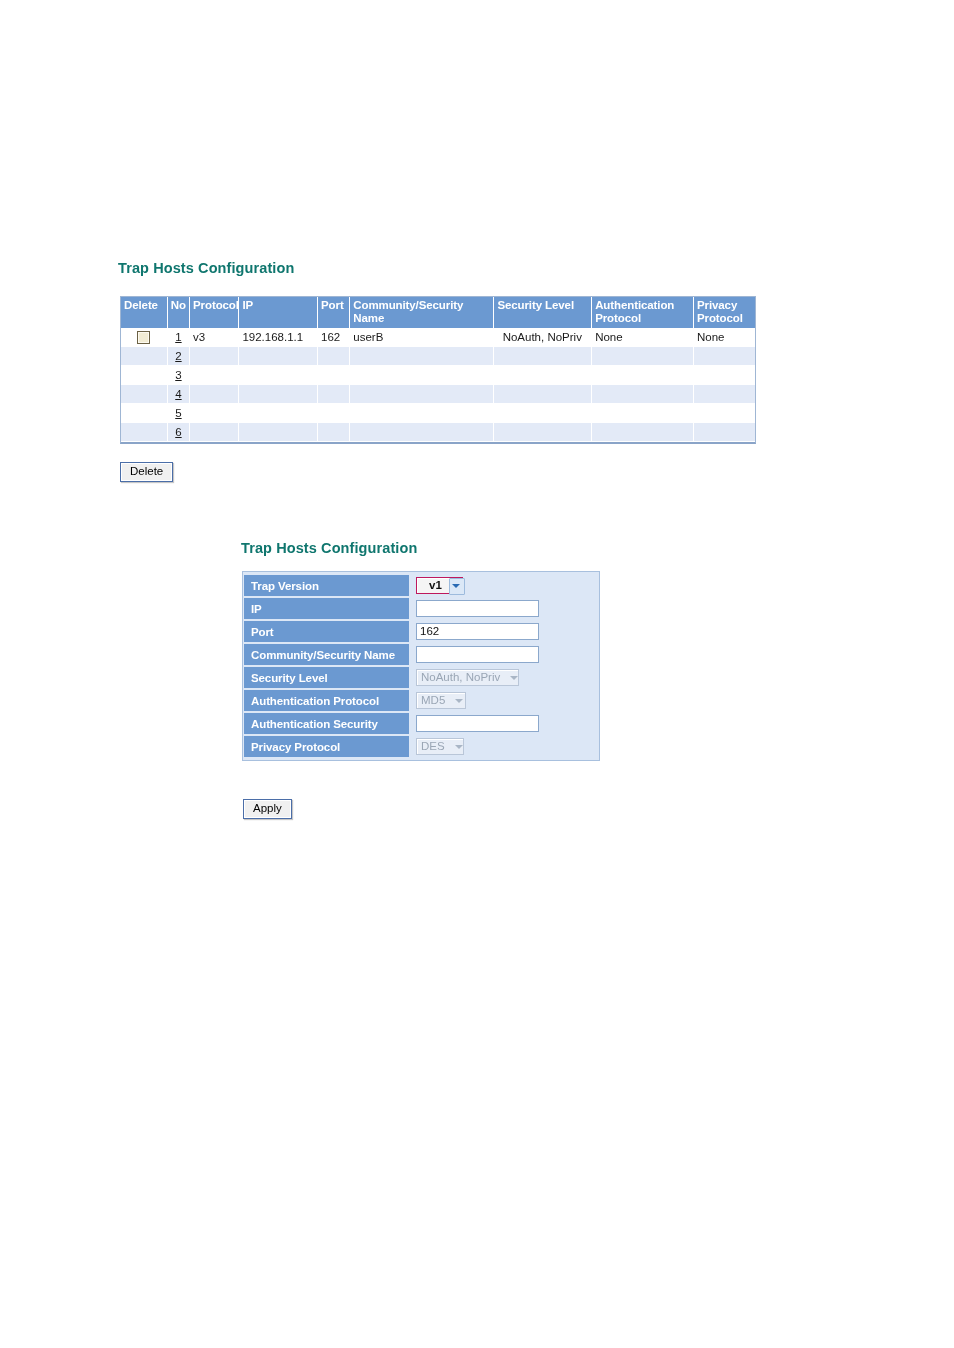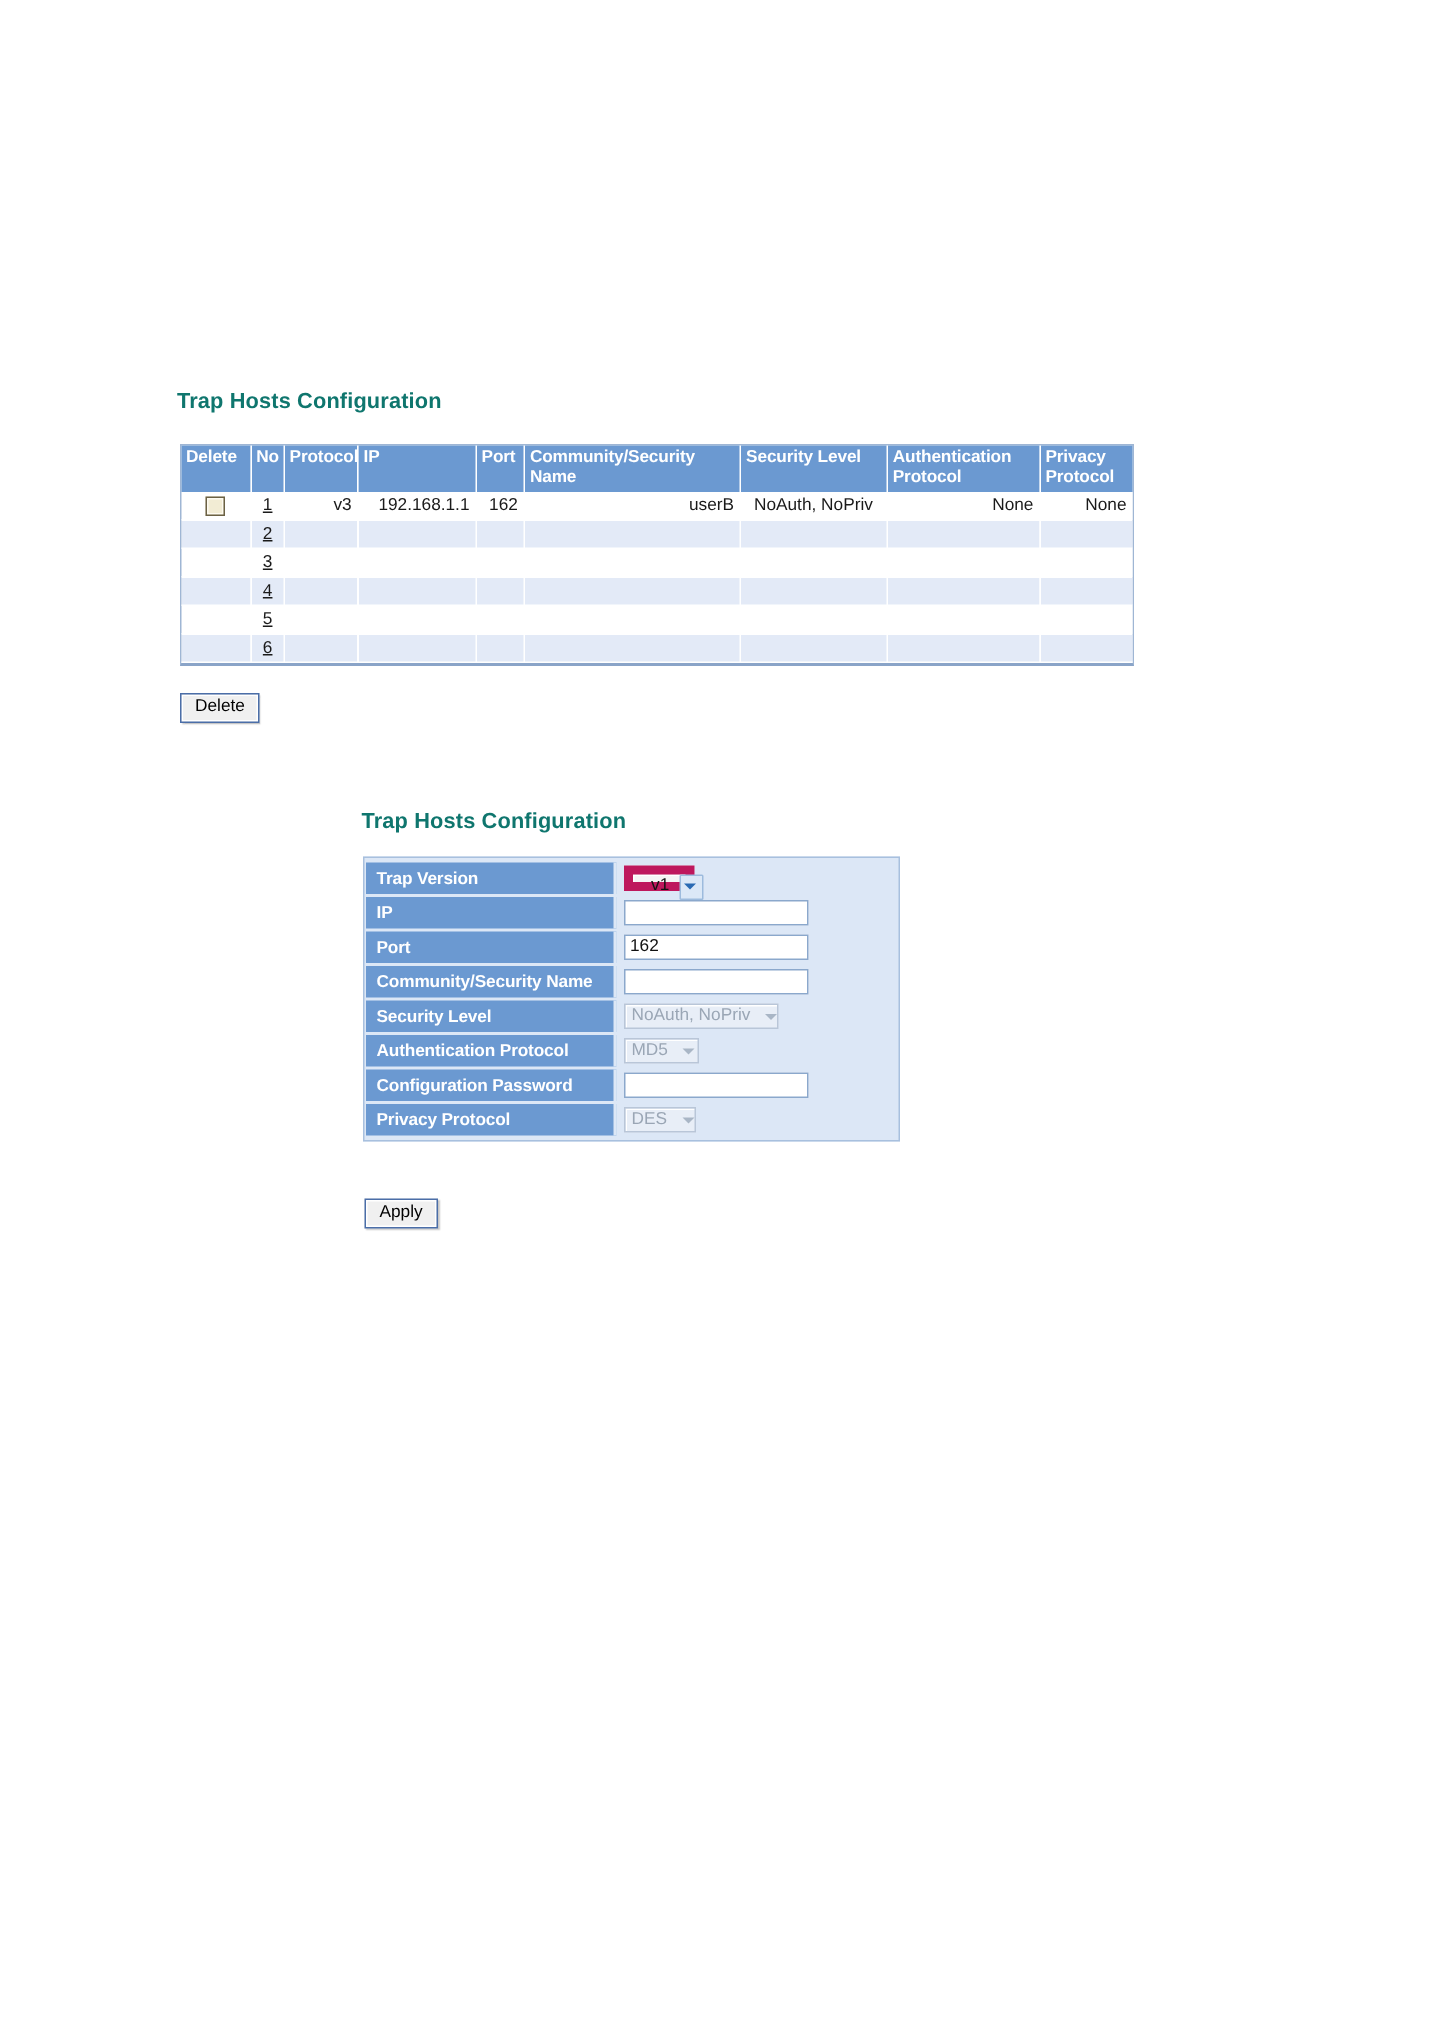--- a/index.html
+++ b/index.html
@@ -60,21 +60,21 @@
     height: 30px;
     box-sizing: border-box;
     letter-spacing: -0.1px;
   }
   table.hosts th:last-child { border-right: none; }
   table.hosts td {
     padding: 1px 4px 1px 3px;
     height: 19px;
     border-right: 1px solid #ffffff;
     border-bottom: 1px solid #ffffff;
-    text-align: right;
+    text-align: left;
     vertical-align: middle;
     color: #1a1a1a;
     font-size: 11.5px;
     box-sizing: border-box;
     overflow: hidden;
     white-space: nowrap;
   }
   table.hosts td:last-child { border-right: none; }
   table.hosts tbody tr.odd  td { background: #ffffff; }
   table.hosts tbody tr.even td { background: #e3eaf7; }
@@ -216,22 +216,22 @@
     position: absolute;
     left: 3px;
     top: 6px;
     width: 0; height: 0;
     border-left: 4px solid transparent;
     border-right: 4px solid transparent;
     border-top: 4px solid #2f6bb5;
   }
   .sel.enabled {
     background: #f5f5f5;
-    border: 6px solid #be185d;
-    font-weight: normal;
+    border: 1px solid #be185d;
+    font-weight: bold;
     padding-left: 12px;
   }
   .sel.enabled .arrow-box {
     background: #dbe8f7;
     border: 1px solid #9dbbdd;
     border-radius: 1px;
   }
   .sel.enabled .arrow-box::after {
     left: 2px; top: 5px;
     border-top-color: #2a6ab3;
@@ -397,21 +397,21 @@
       <tr>
         <td class="lbl">Authentication Protocol</td>
         <td class="val">
           <span class="sel disabled" id="sel-auth-protocol">
             <span class="sel-text">MD5</span>
             <span class="arrow-box"></span>
           </span>
         </td>
       </tr>
       <tr>
-        <td class="lbl">Configuration Password</td>
+        <td class="lbl">Authentication Security</td>
         <td class="val">
           <span class="txt-input"></span>
         </td>
       </tr>
       <tr>
         <td class="lbl">Privacy Protocol</td>
         <td class="val">
           <span class="sel disabled" id="sel-privacy-protocol">
             <span class="sel-text">DES</span>
             <span class="arrow-box"></span>

